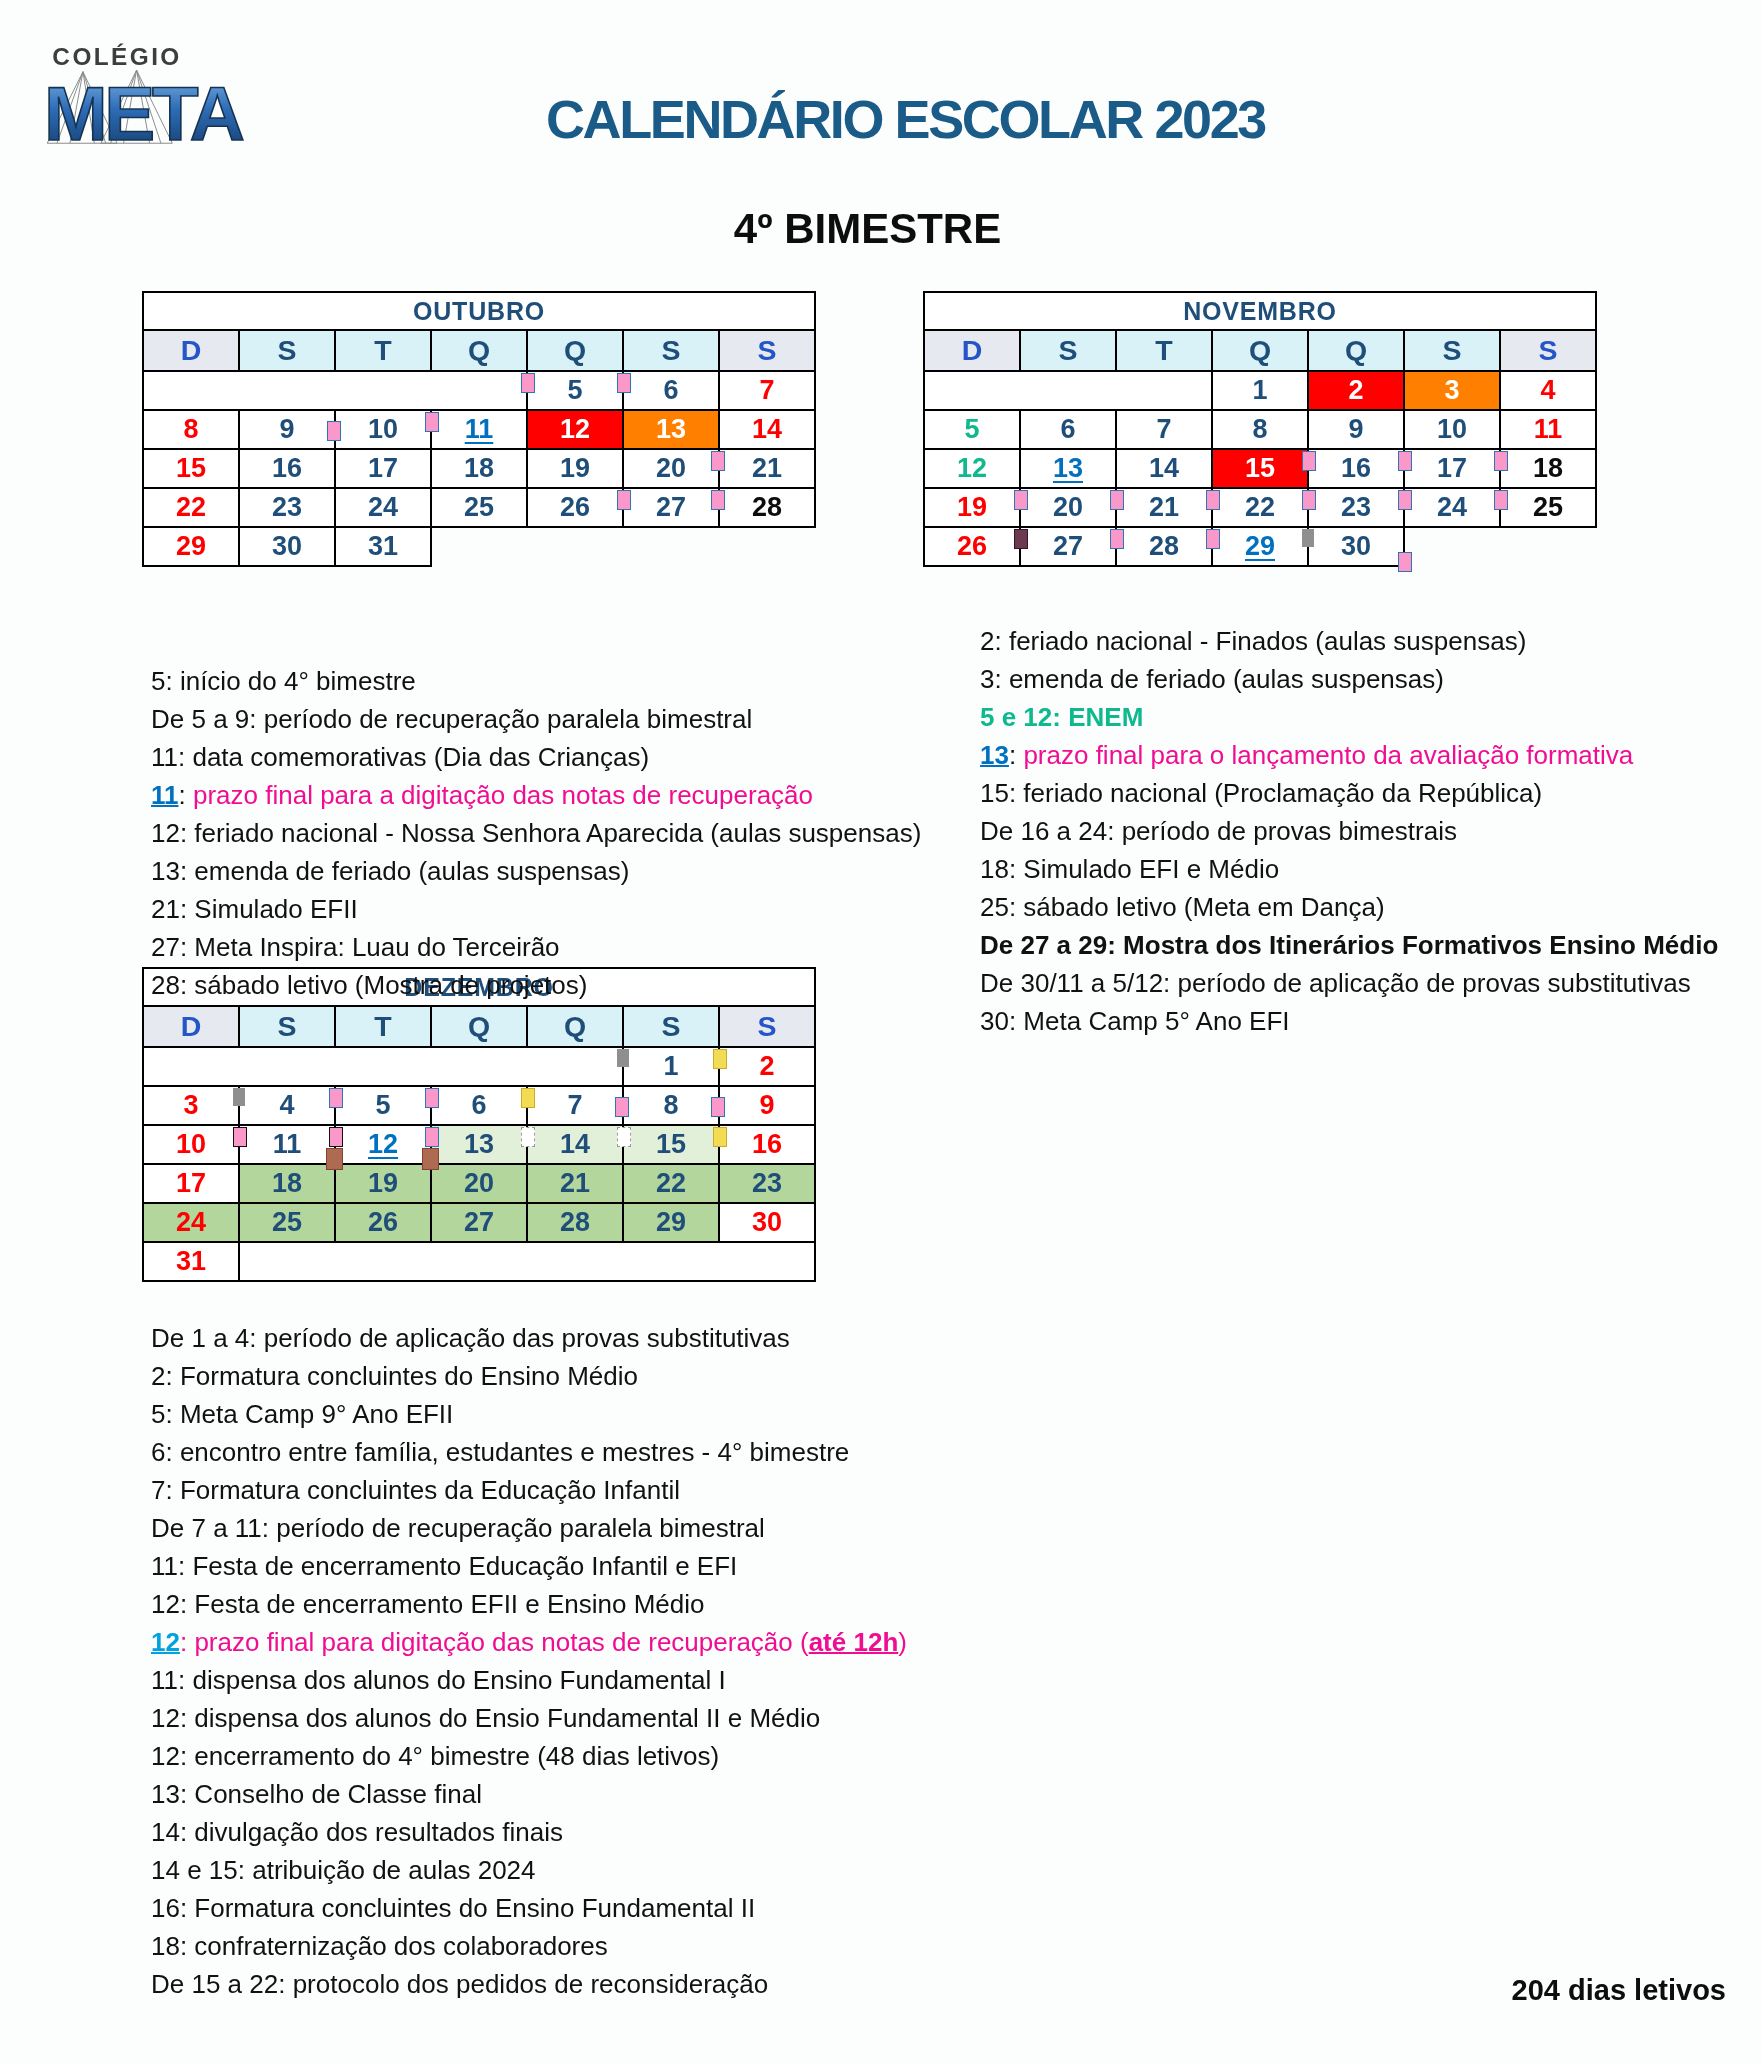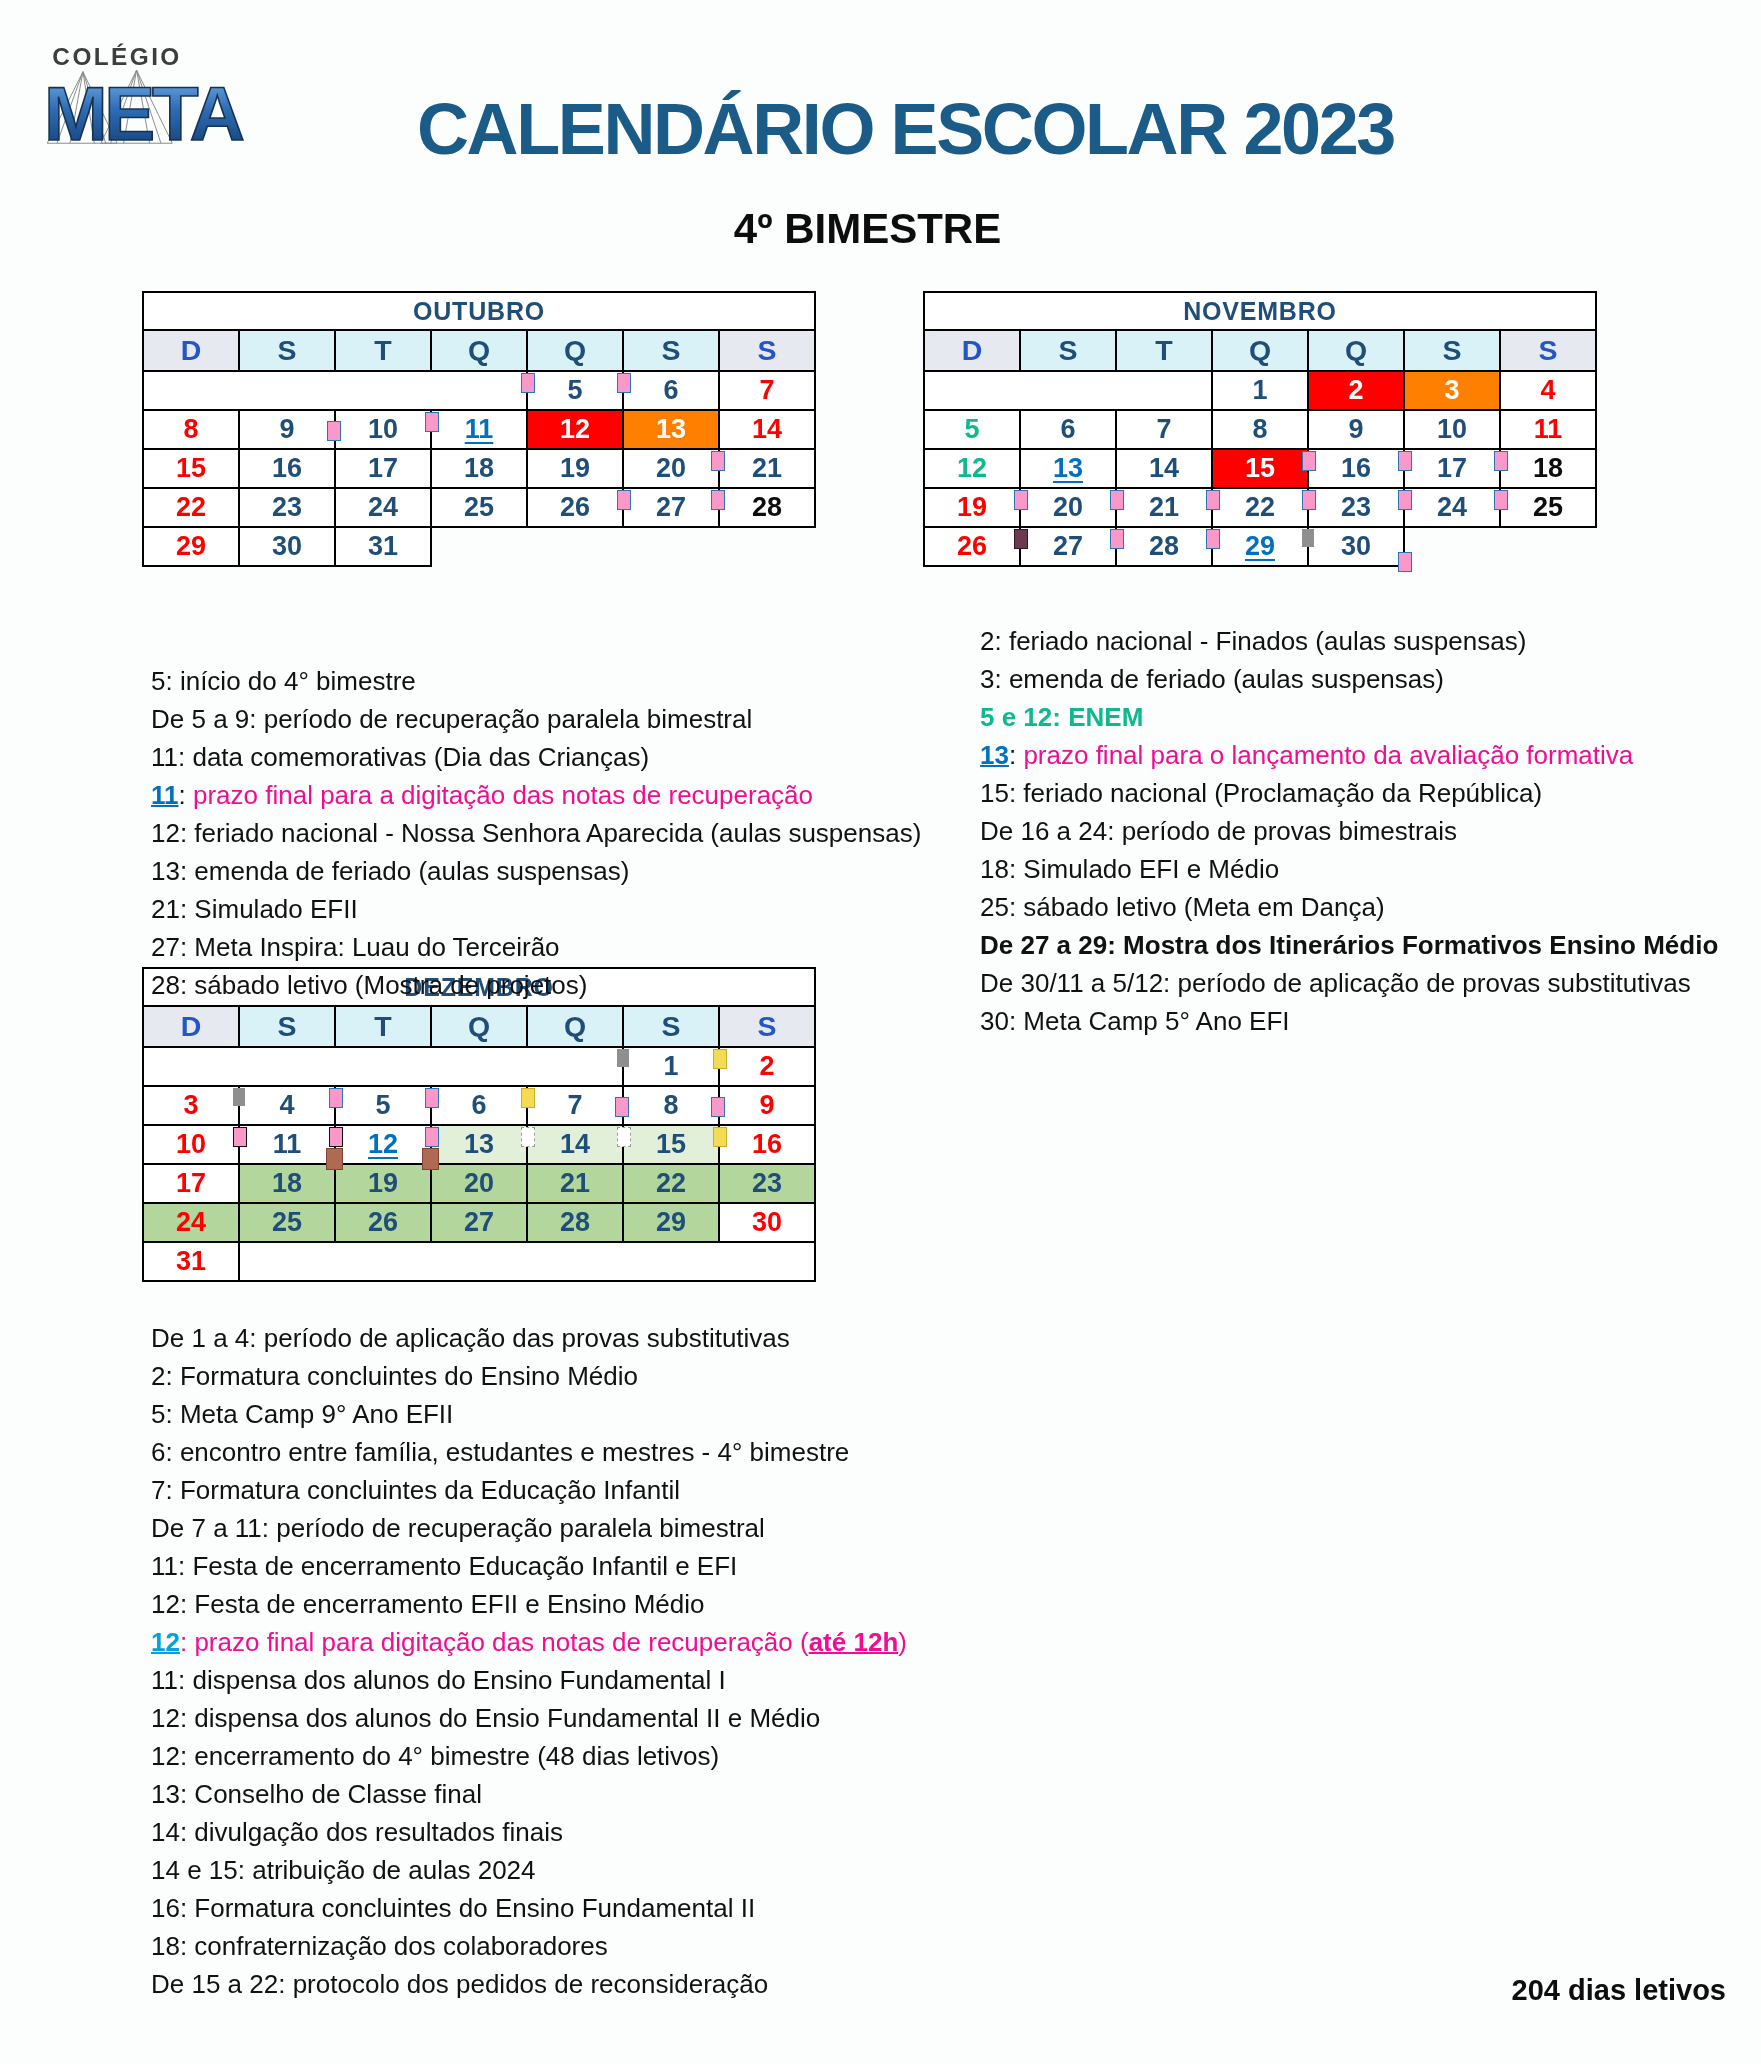--- a/index.html
+++ b/index.html
@@ -2,21 +2,21 @@
 <html style="--title_blue: #1A5B88; --dark_blue: #1F4E79; --link_blue: #0070C0; --bright_blue: #2456C7; --red: #FF0000; --orange: #FF8000; --teal_green: #0FB98E; --magenta: #F10D92; --light_cyan: #D9F2F8; --light_gray: #E7E9F1; --light_green: #E2EFD9; --green: #B2D69C;font-size:13px"><head>
 <meta charset="utf-8">
 <style>
   html,body{margin:0;padding:0;background:#fff;}
   .page{position:relative;width:1762px;height:2064px;background:#FCFEFE;overflow:hidden;
         font-family:"Liberation Sans",sans-serif;color:#111;padding-left:32px;}
 
   
   .logo{position:absolute;left:42px;top:36px;width:220px;height:130px;}
   .main-title{position:absolute;left:352px;top:88px;width:1107px;text-align:center;
-              font-size:72px;font-weight:700;letter-spacing:-2.4px;color:var(--title_blue);}
+              font-size:54px;font-weight:700;letter-spacing:-2.4px;color:var(--title_blue);}
   .subtitle{position:absolute;left:664px;top:205px;width:407px;text-align:center;
             font-size:42px;font-weight:700;color:#0d0d0d;letter-spacing:0px;}
 
   
   .cal{position:absolute;}
   #cal0{left:142px;top:291px;}
   #cal1{left:923px;top:291px;}
   #cal2{left:142px;top:967px;}
   .cal-table{border-collapse:collapse;table-layout:fixed;width:674px;}
   .cal-table col{width:96px;}

